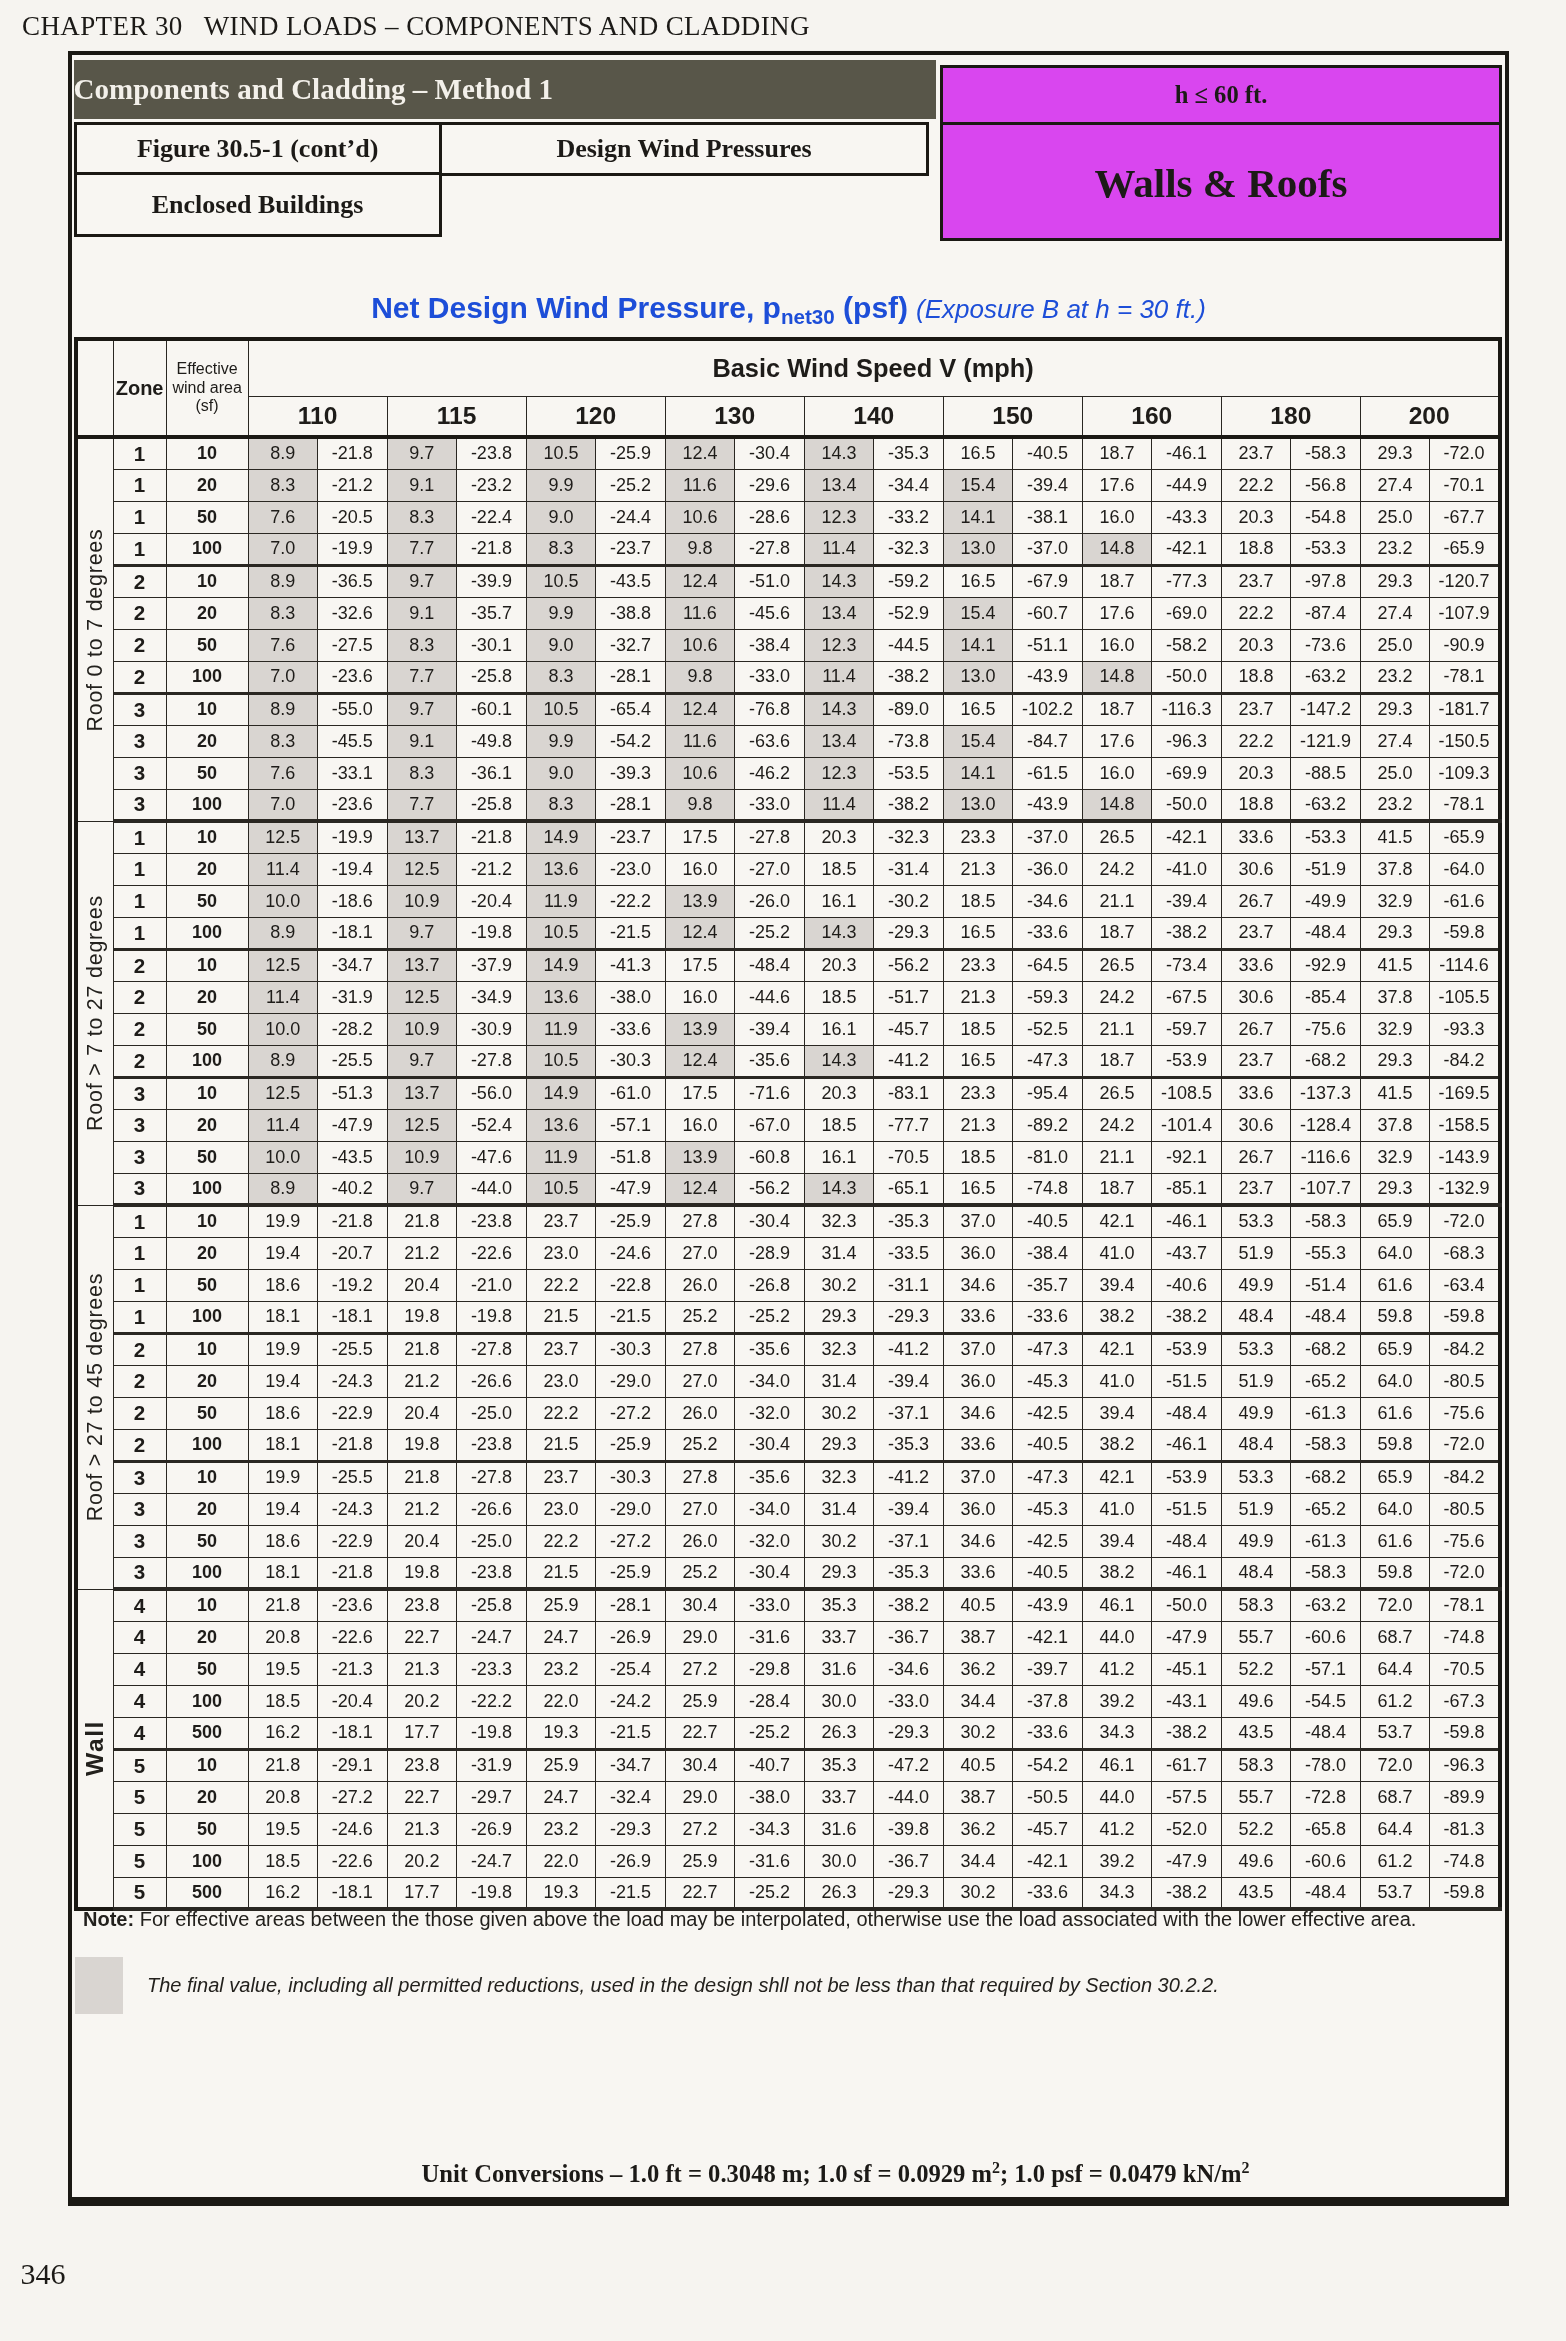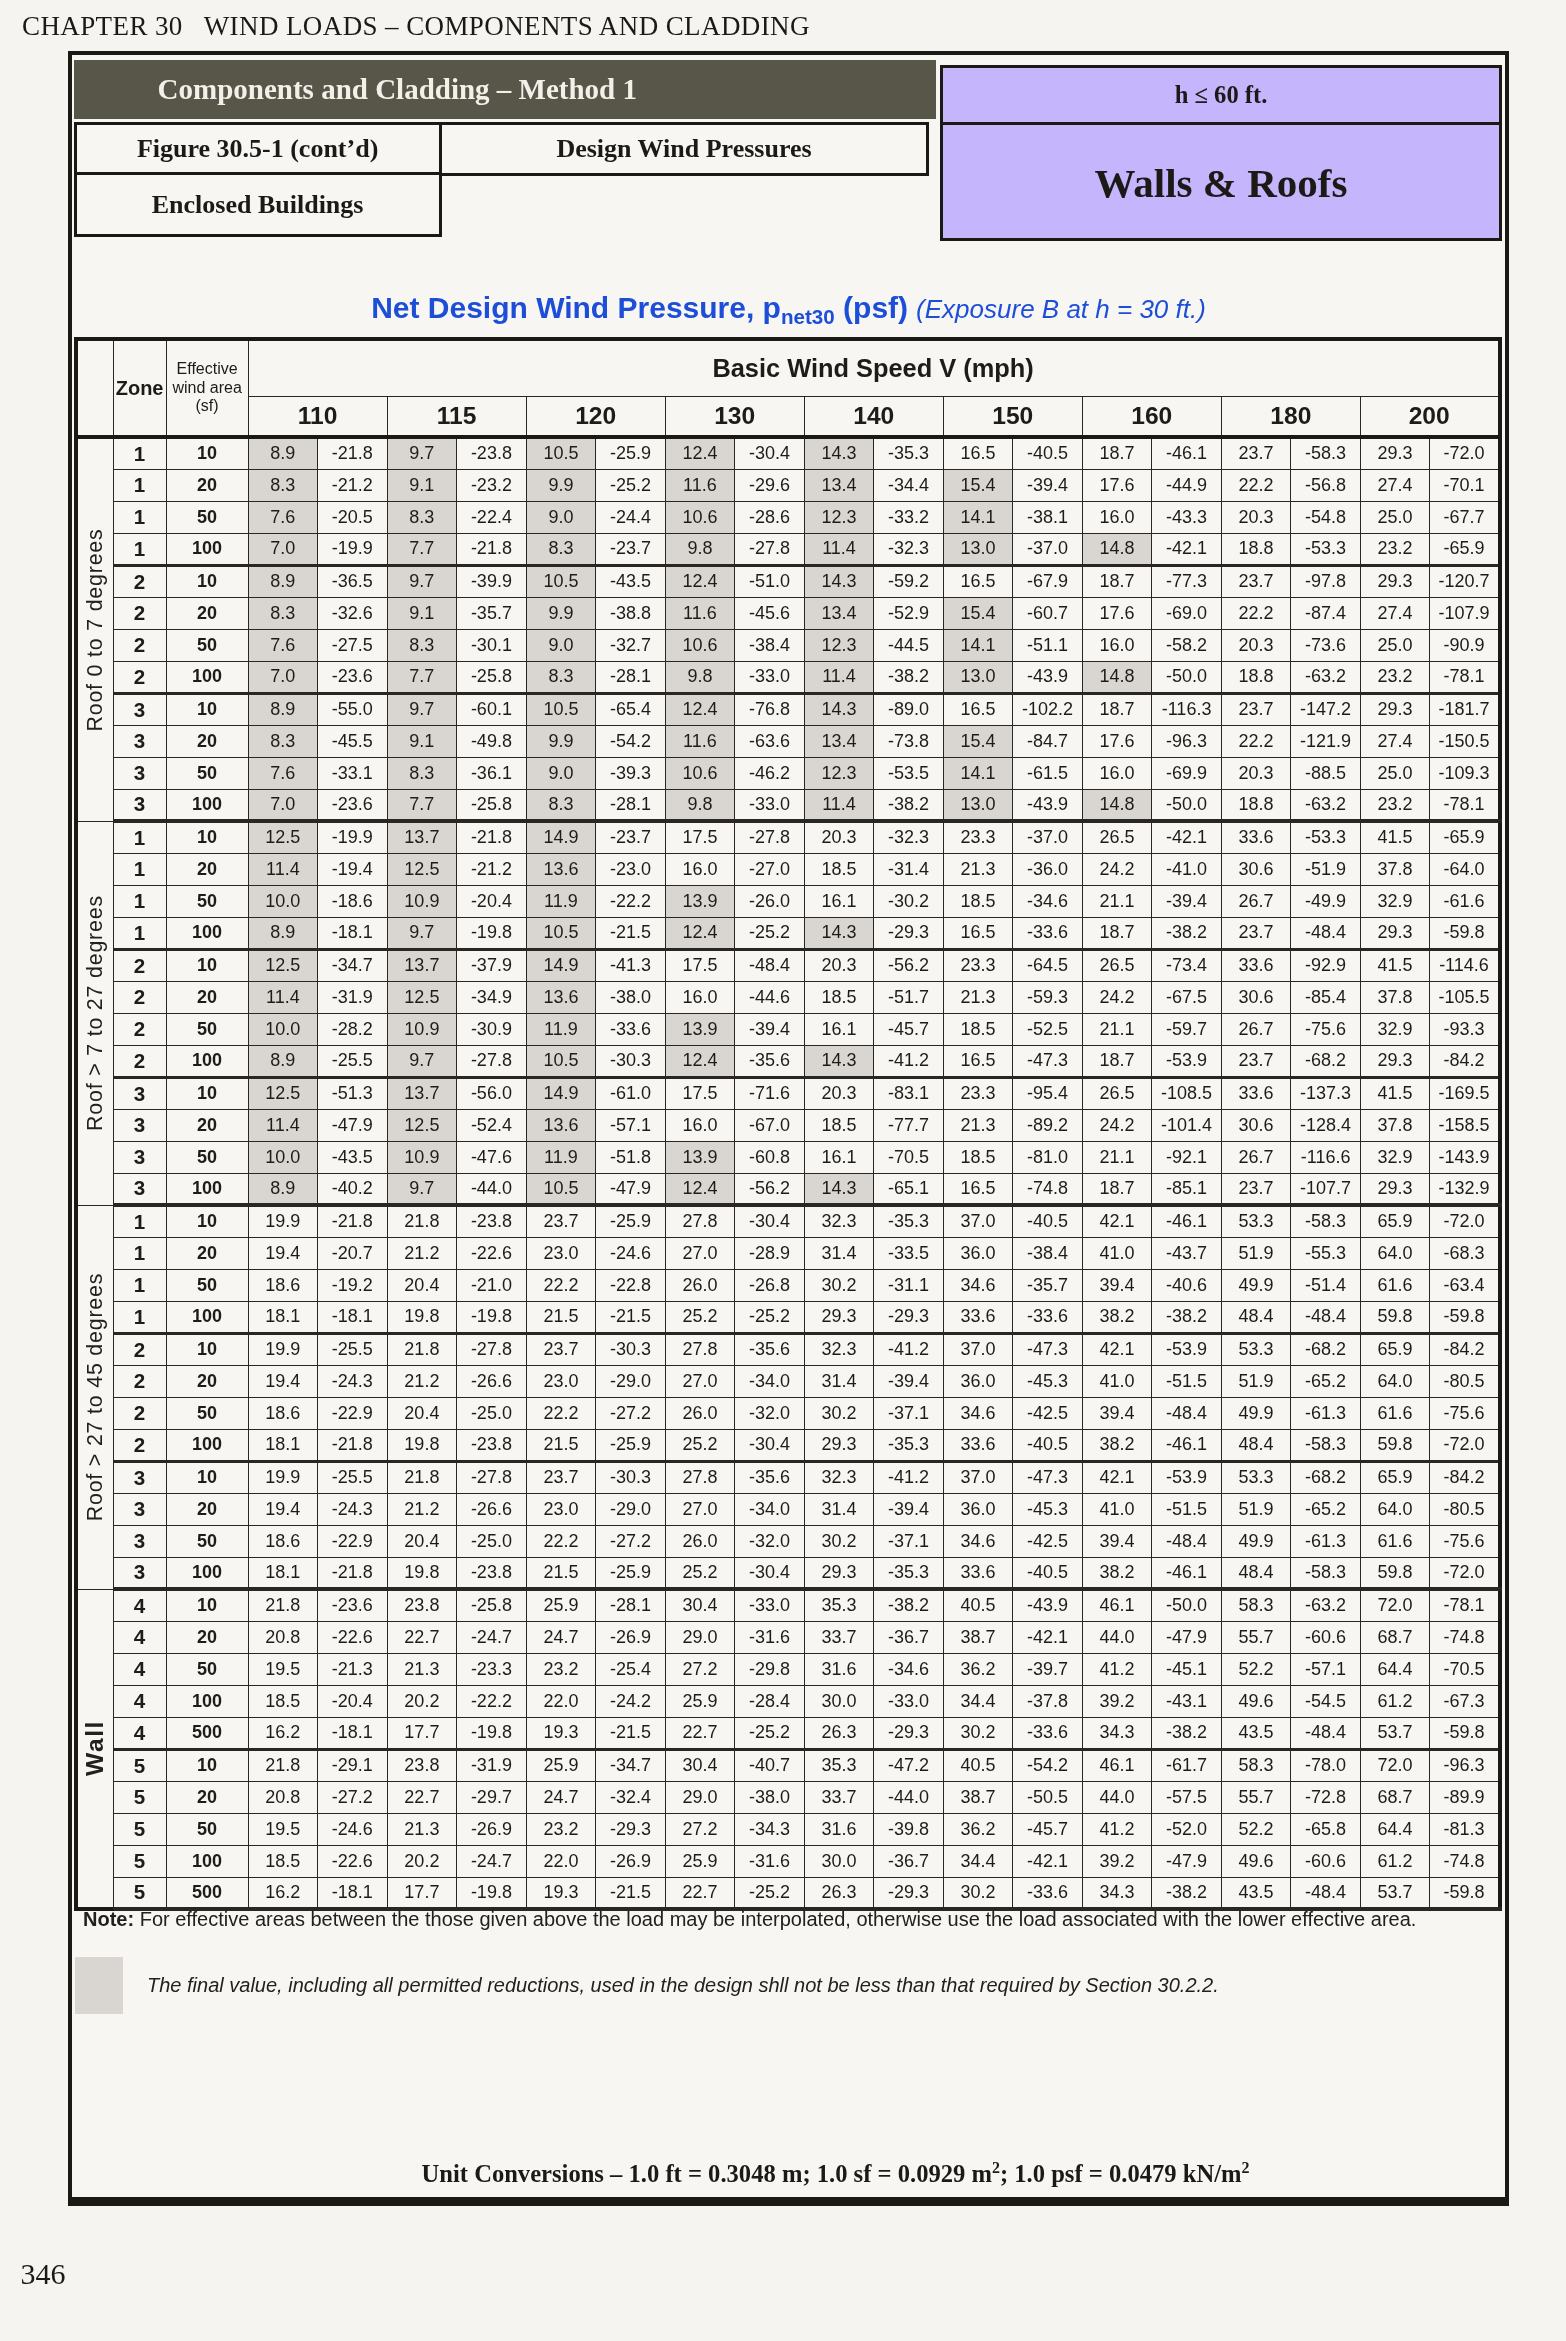--- a/index.html
+++ b/index.html
@@ -7,29 +7,29 @@
   .page{position:relative;width:1566px;height:2342px;background:#f6f4f0;overflow:hidden;}
 
   .chapter{position:absolute;left:22px;top:11px;font-family:"Liberation Serif",serif;
     font-size:27px;color:#1c1a17;white-space:pre;letter-spacing:0.4px;text-align:center;}
 
   .figure-box{position:absolute;left:68px;top:51px;width:1433px;height:2142px;
     border:4px solid #1b1914;border-bottom-width:9.5px;background:#f8f6f2;}
 
   .band{position:absolute;left:1.6px;top:4.8px;width:862px;height:59px;background:#585649;
     color:#f3f0ea;font-family:"Liberation Serif",serif;font-weight:bold;font-size:29px;
-    line-height:59px;padding-left:84px;box-sizing:border-box;}
+    line-height:59px;box-sizing:border-box;}
   .hdr-cell{position:absolute;box-sizing:border-box;border:3.2px solid #1b1914;background:#f8f6f2;
     font-family:"Liberation Serif",serif;font-weight:bold;color:#1c1a17;
     display:flex;align-items:center;justify-content:center;text-align:center;}
   .fig-label{left:1.6px;top:67px;width:368px;height:54px;font-size:26px;}
   .dwp{left:367px;top:67px;width:490px;height:54px;font-size:26px;}
   .enclosed{left:1.6px;top:117px;width:368px;height:65px;font-size:26px;}
   .right-box{position:absolute;left:868px;top:9.5px;width:562px;height:176px;box-sizing:border-box;
-    border:3.2px solid #1b1914;background:#c4b5fd;}
+    border:3.2px solid #1b1914;background:#d946ef;}
   .hlimit{height:57px;border-bottom:3.2px solid #1b1914;box-sizing:border-box;display:flex;align-items:center;
     justify-content:center;font-family:"Liberation Serif",serif;font-weight:bold;font-size:24.6px;color:#1c1a17;}
   .wallsroofs{height:116px;display:flex;align-items:center;justify-content:center;
     font-family:"Liberation Serif",serif;font-weight:bold;font-size:41px;color:#1c1a17;}
 
   .net-title{position:absolute;left:0;width:100%;top:236px;text-align:center;color:#1d4ed8;
     font-weight:bold;font-size:30px;}
   .net-title .sub{font-size:20.6px;position:relative;top:.28em;font-weight:bold;}
   .net-title .expo{font-style:italic;font-weight:normal;font-size:26px;margin-left:8px;}
 

